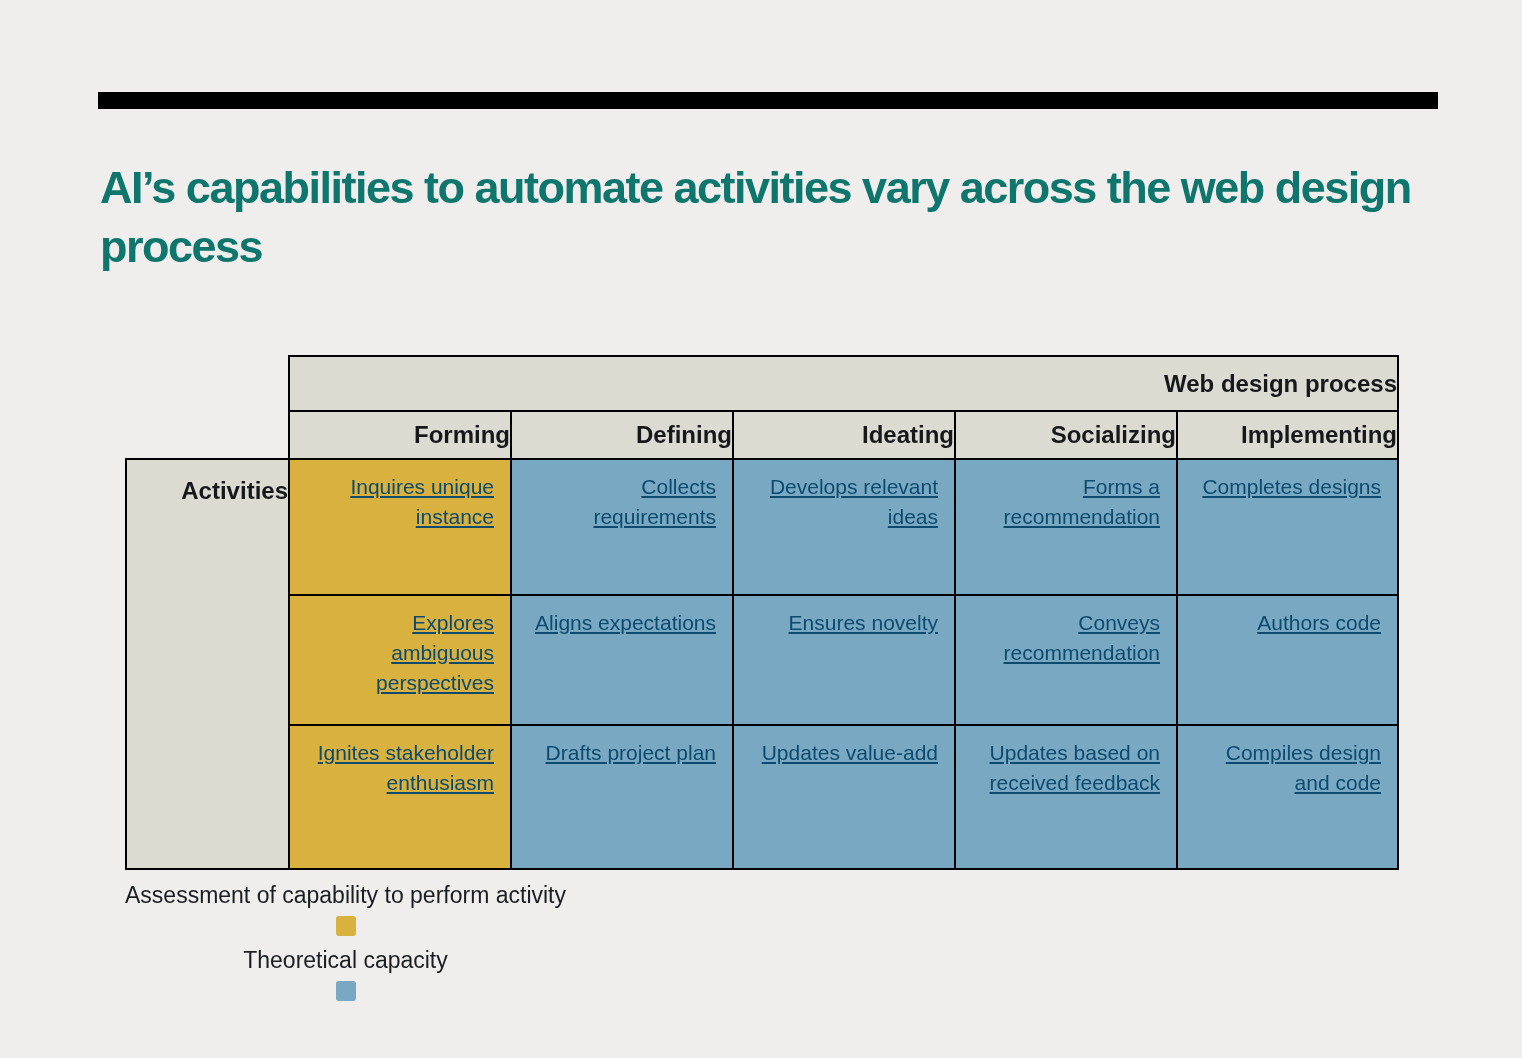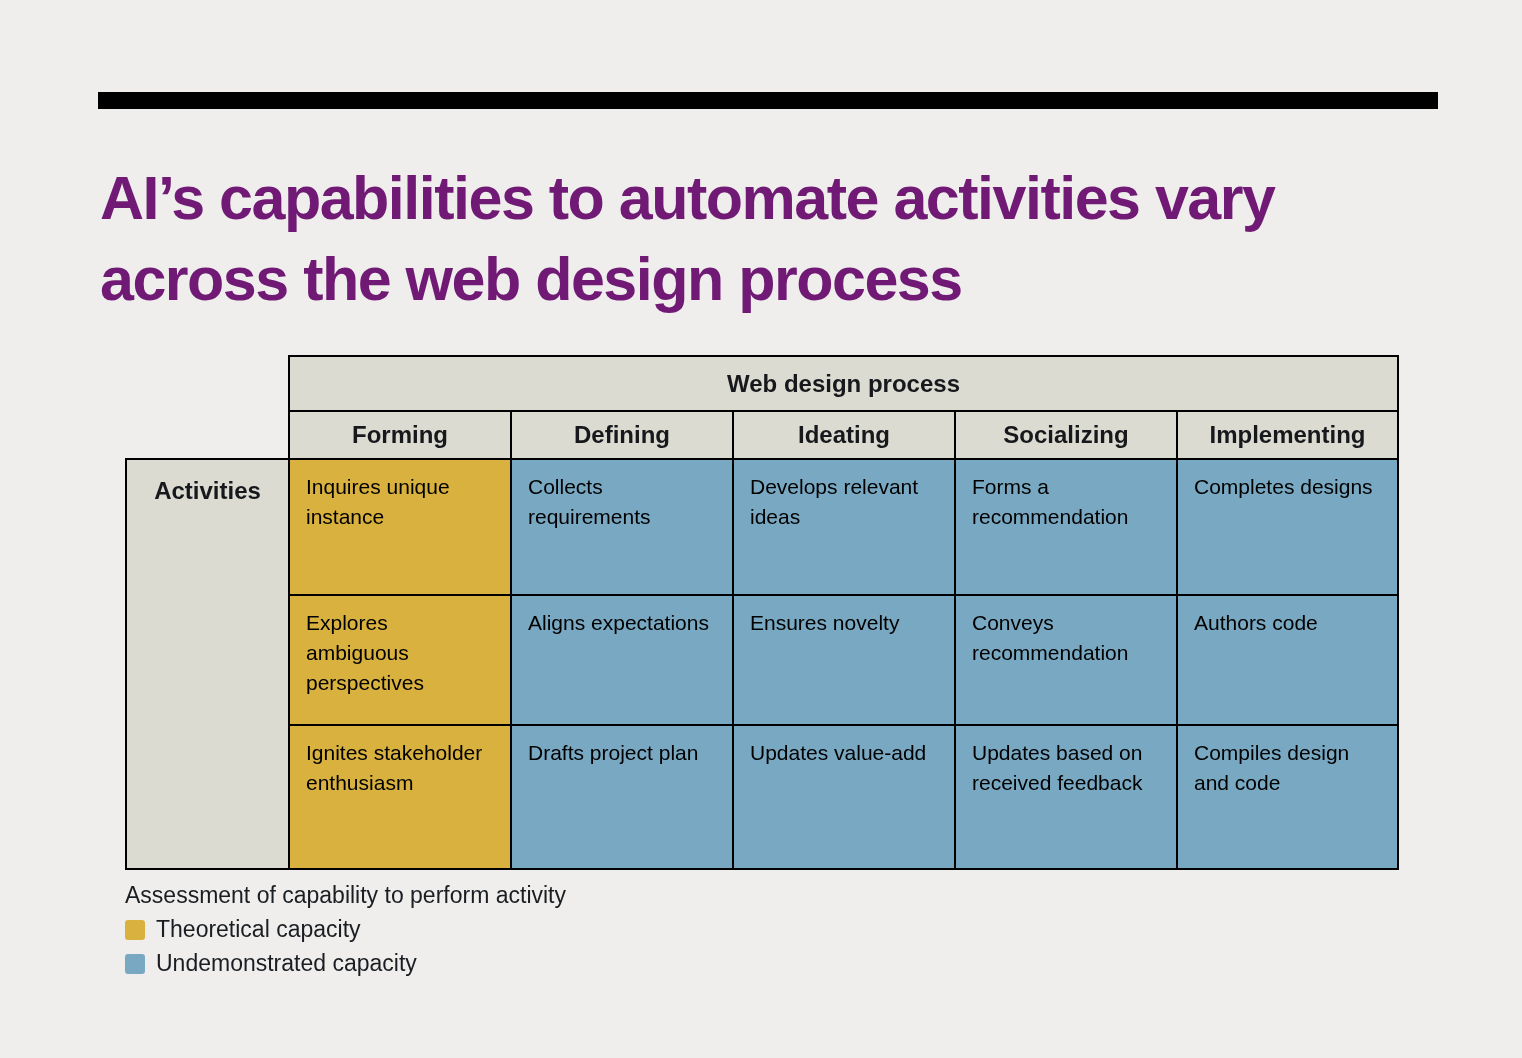--- a/index.html
+++ b/index.html
@@ -20,33 +20,34 @@
     overflow:hidden;
   }
   .top-bar{
     position:absolute; left:98px; top:92px;
     width:1340px; height:17px;
     background: var(--c-border, #000);
   }
   .page-title{
     position:absolute; left:100px; top:158px;
     width:1345px;
-    font-size:61px; font-weight:bold;
+    font-size:45px; font-weight:bold;
     letter-spacing:-1.5px;
     line-height:1.32;
-    color:#701a75;
+    color:#0f766e;
   }
   .matrix{
     position:absolute; left:125px; top:355px;
     border-collapse:collapse;
     table-layout:fixed;
   }
   .matrix td, .matrix th{
     border:2px solid var(--c-border, #000);
     overflow:hidden;
+    text-align:right;
   }
   .matrix .corner{
     border:none;
     background:transparent;
   }
   .head{
     background: var(--c-header, #dcdbd2);
     font-weight:bold;
     font-size:24px;
     text-align:center;
@@ -55,21 +56,22 @@
   .row-head{
     vertical-align:top;
     padding-top:17px;
   }
   .cell{
     font-size:21px;
     line-height:1.42;
     vertical-align:top;
     text-align:left;
     padding:12px 16px 0 16px;
-    color:#000000;
+    color:#0c4a6e;
+    text-decoration:underline;
   }
   .cap-t{ background: var(--c-theoretical, #d9b13e); }
   .cap-u{ background: var(--c-undemonstrated, #79a9c2); }
   .r-group{ height:55px; }
   .r-cols{ height:48px; }
   .r1{ height:136px; }
   .r2{ height:130px; }
   .r3{ height:144px; }
   .legend{
     position:absolute; left:125px; top:882px;
@@ -77,20 +79,21 @@
   }
   .legend-title{
     font-size:23px;
     color:#1a1d22;
     text-align:center;
   }
   .legend-item{
     display:flex; align-items:center; gap:11px;
     font-size:23px;
     color:#1a1d22;
+    flex-direction:column;
   }
   .swatch{
     width:20px; height:20px;
     border-radius:3px;
     flex:0 0 auto;
   }
 </style>
 </head>
 <body>
 
@@ -146,15 +149,14 @@
 </table>
 
 <div class="legend">
   <div class="legend-title">Assessment of capability to perform activity</div>
   <div class="legend-item">
     <span class="swatch" style="background: rgb(217, 177, 62);"></span>
     <span>Theoretical capacity</span>
   </div>
   <div class="legend-item">
     <span class="swatch" style="background: rgb(121, 169, 194);"></span>
-    <span>Undemonstrated capacity</span>
   </div>
 </div>
 
 </body></html>

